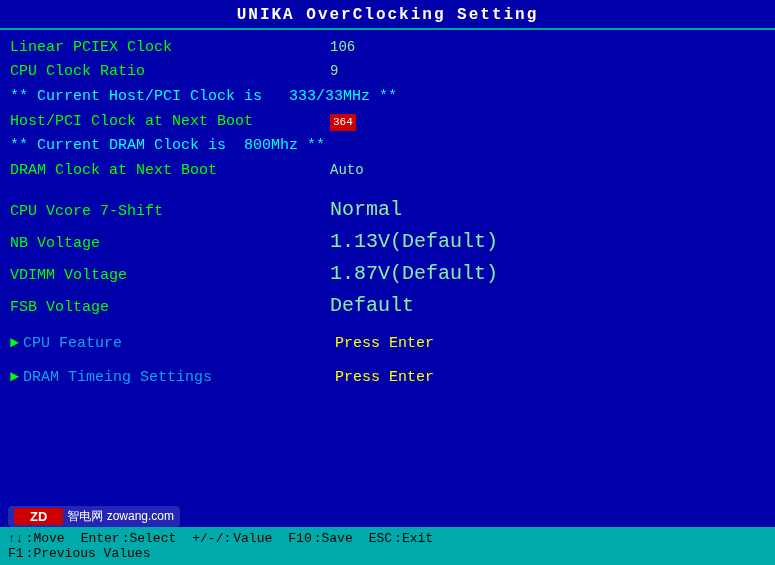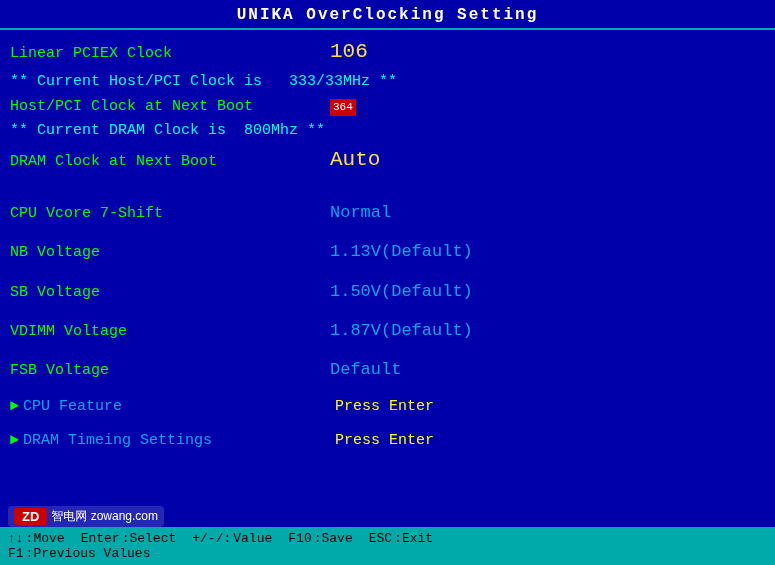--- a/index.html
+++ b/index.html
@@ -56,30 +56,29 @@
     }
 
     .label {
       min-width: 320px;
       color: #00ff00;
       font-size: 15px;
       font-family: 'Courier New', Courier, monospace;
     }
 
     .value {
-      color: #fde047;
-      font-size: 21px;
+      color: #86efac;
+      font-size: 14px;
       font-family: 'Courier New', Courier, monospace;
     }
 
     .value-white {
-      color: #0ea5e9;
-      font-size: 17px;
-      font-family: 'Courier New', Courier, monospace;
-      margin-top: 12px;
+      color: #86efac;
+      font-size: 20px;
+      font-family: 'Courier New', Courier, monospace;
     }
 
     .value-highlighted {
       background: #cc0000;
       color: #ffffff;
       padding: 0 3px;
       font-size: 11px;
       font-family: 'Courier New', Courier, monospace;
     }
 
@@ -153,40 +152,44 @@
       display: flex;
       align-items: center;
       gap: 4px;
     }
 
     .zd-logo {
       background: #cc0000;
       color: #fff;
       font-weight: bold;
       font-size: 13px;
-      padding: 1px 8px;
+      padding: 1px 16px;
       border-radius: 2px;
     }
   </style>
 </head>
 <body>
 
 <div class="screen">
   <div class="title-bar">
     <span>UNIKA OverClocking Setting</span>
   </div>
   <div class="divider"></div>
 
   <div class="main-content">
 
     <div class="row">
       <span class="label">Linear PCIEX Clock</span>
       <span class="value">106</span>
     </div>
     <div class="row">
+      <span class="label">CPU Clock Ratio</span>
+      <span class="value">9</span>
+    </div>
+    <div class="row">
       <span class="info-row">** Current Host/PCI Clock is &nbsp;&nbsp;333/33MHz **</span>
     </div>
     <div class="row">
       <span class="label">Host/PCI Clock at Next Boot</span>
       <span class="value-highlighted">364</span>
     </div>
     <div class="row">
       <span class="info-row">** Current DRAM Clock is &nbsp;800Mhz **</span>
     </div>
     <div class="row">
@@ -196,24 +199,20 @@
 
     <div class="spacer"></div>
 
     <div class="row">
       <span class="label">CPU Vcore 7-Shift</span>
       <span class="value-white">Normal</span>
     </div>
     <div class="row">
       <span class="label">NB Voltage</span>
       <span class="value-white">1.13V(Default)</span>
-    </div>
-    <div class="row">
-      <span class="label">SB Voltage</span>
-      <span class="value-white">1.50V(Default)</span>
     </div>
     <div class="row">
       <span class="label">VDIMM Voltage</span>
       <span class="value-white">1.87V(Default)</span>
     </div>
     <div class="row">
       <span class="label">FSB Voltage</span>
       <span class="value-white">Default</span>
     </div>
 

